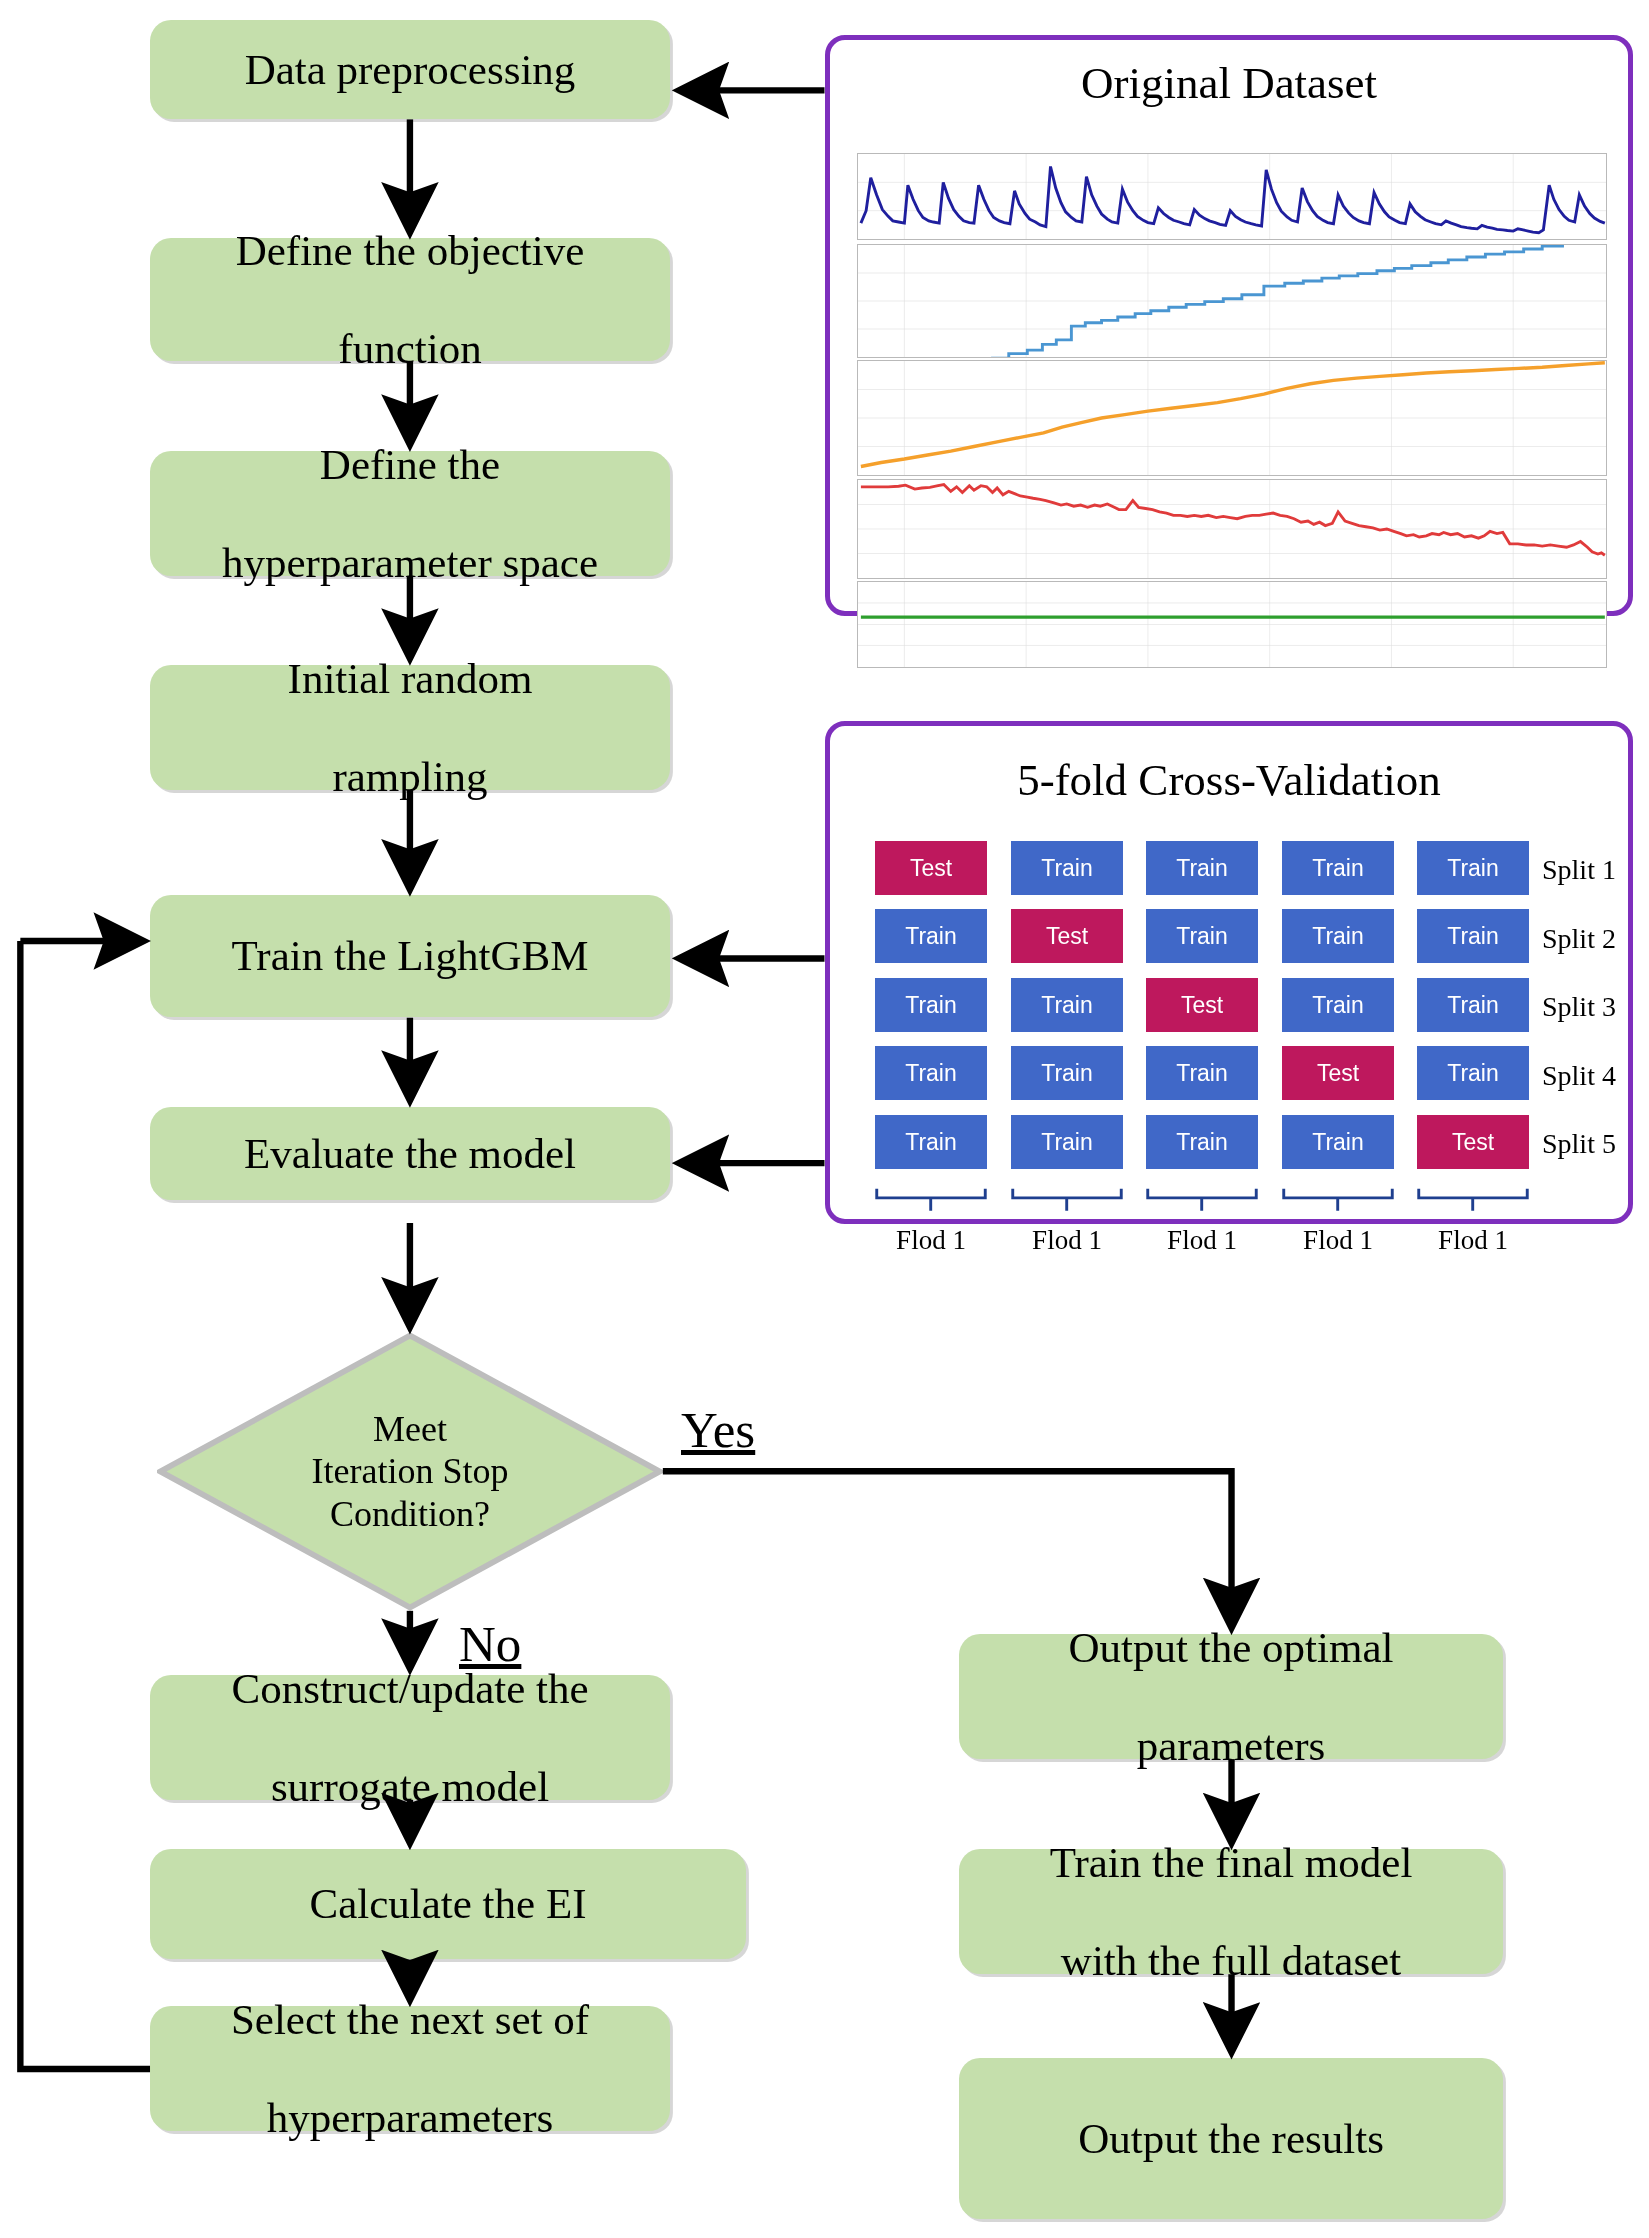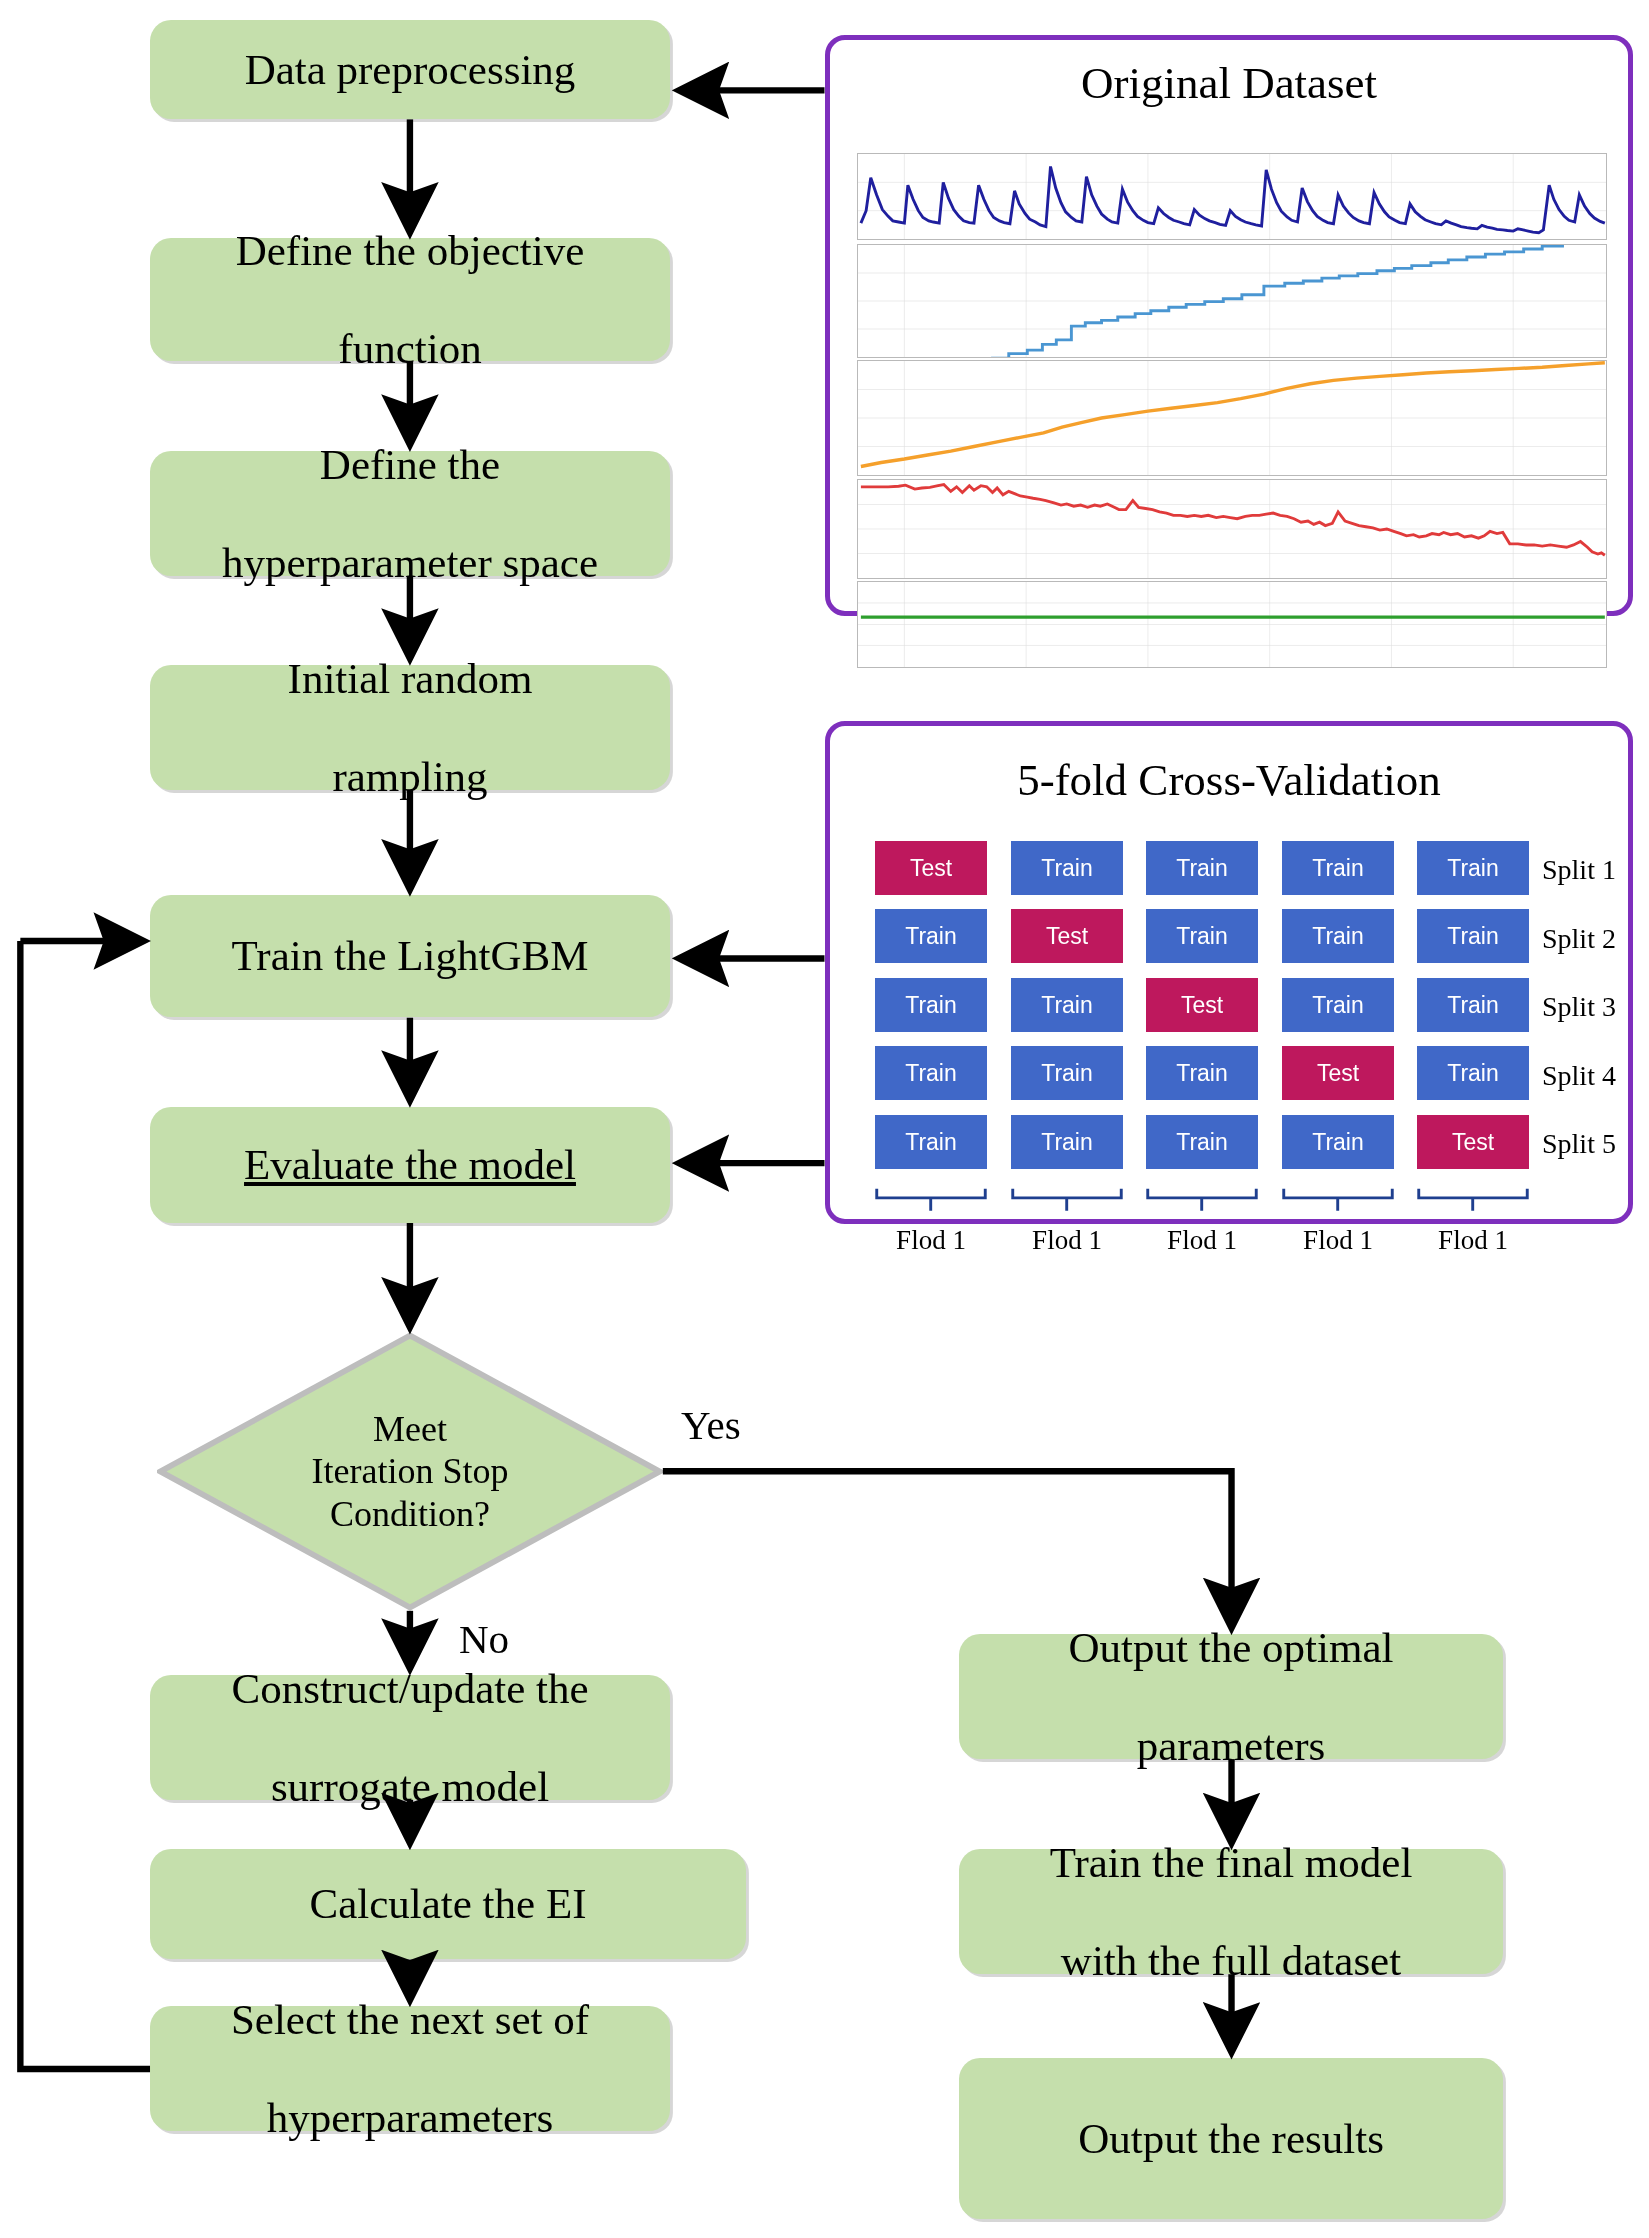--- a/index.html
+++ b/index.html
@@ -113,24 +113,25 @@
     font-family: "Liberation Serif", "DejaVu Serif", serif;
     white-space: nowrap;
   }
   .bracket { position: absolute; }
 
   
   .edge { position: absolute; pointer-events: none; }
   .edge svg { display: block; overflow: visible; }
   .edge-label {
     position: absolute;
-    font-size: 41px;
+    font-size: 51px;
     color: #000;
     font-family: "Liberation Serif", "DejaVu Serif", serif;
     white-space: nowrap;
+    text-decoration: underline;
   }
 </style>
 </head>
 <body>
 
 <div id="canvas">
 
   <div class="pbox" style="left:150px; top:20.4px; width:520px; height:99px;">
     <span>Data preprocessing</span>
   </div>
@@ -144,21 +145,21 @@
   </div>
 
   <div class="pbox" style="left:150px; top:665px; width:520px; height:125px;">
     <span><span>Initial random</span><br><span>rampling</span></span>
   </div>
 
   <div class="pbox" style="left:150px; top:895px; width:520px; height:122px;">
     <span>Train the LightGBM</span>
   </div>
 
-  <div class="pbox" style="left:150px; top:1107px; width:520px; height:116px;text-decoration:underline;">
+  <div class="pbox" style="left:150px; top:1107px; width:520px; height:93px;">
     <span>Evaluate the model</span>
   </div>
 
   <div class="diamond-wrap" style="left:157px; top:1332px; width:506px; height:279px;">
     <svg class="diamond-shape" viewBox="0 0 870 480" preserveAspectRatio="none">
       <polygon points="435,6 864,240 435,474 6,240" fill="#c5dfac" stroke="#bdbdbd" stroke-width="10"></polygon>
     </svg>
     <div class="diamond-label">
       <span>
         <span>Meet</span><br>

